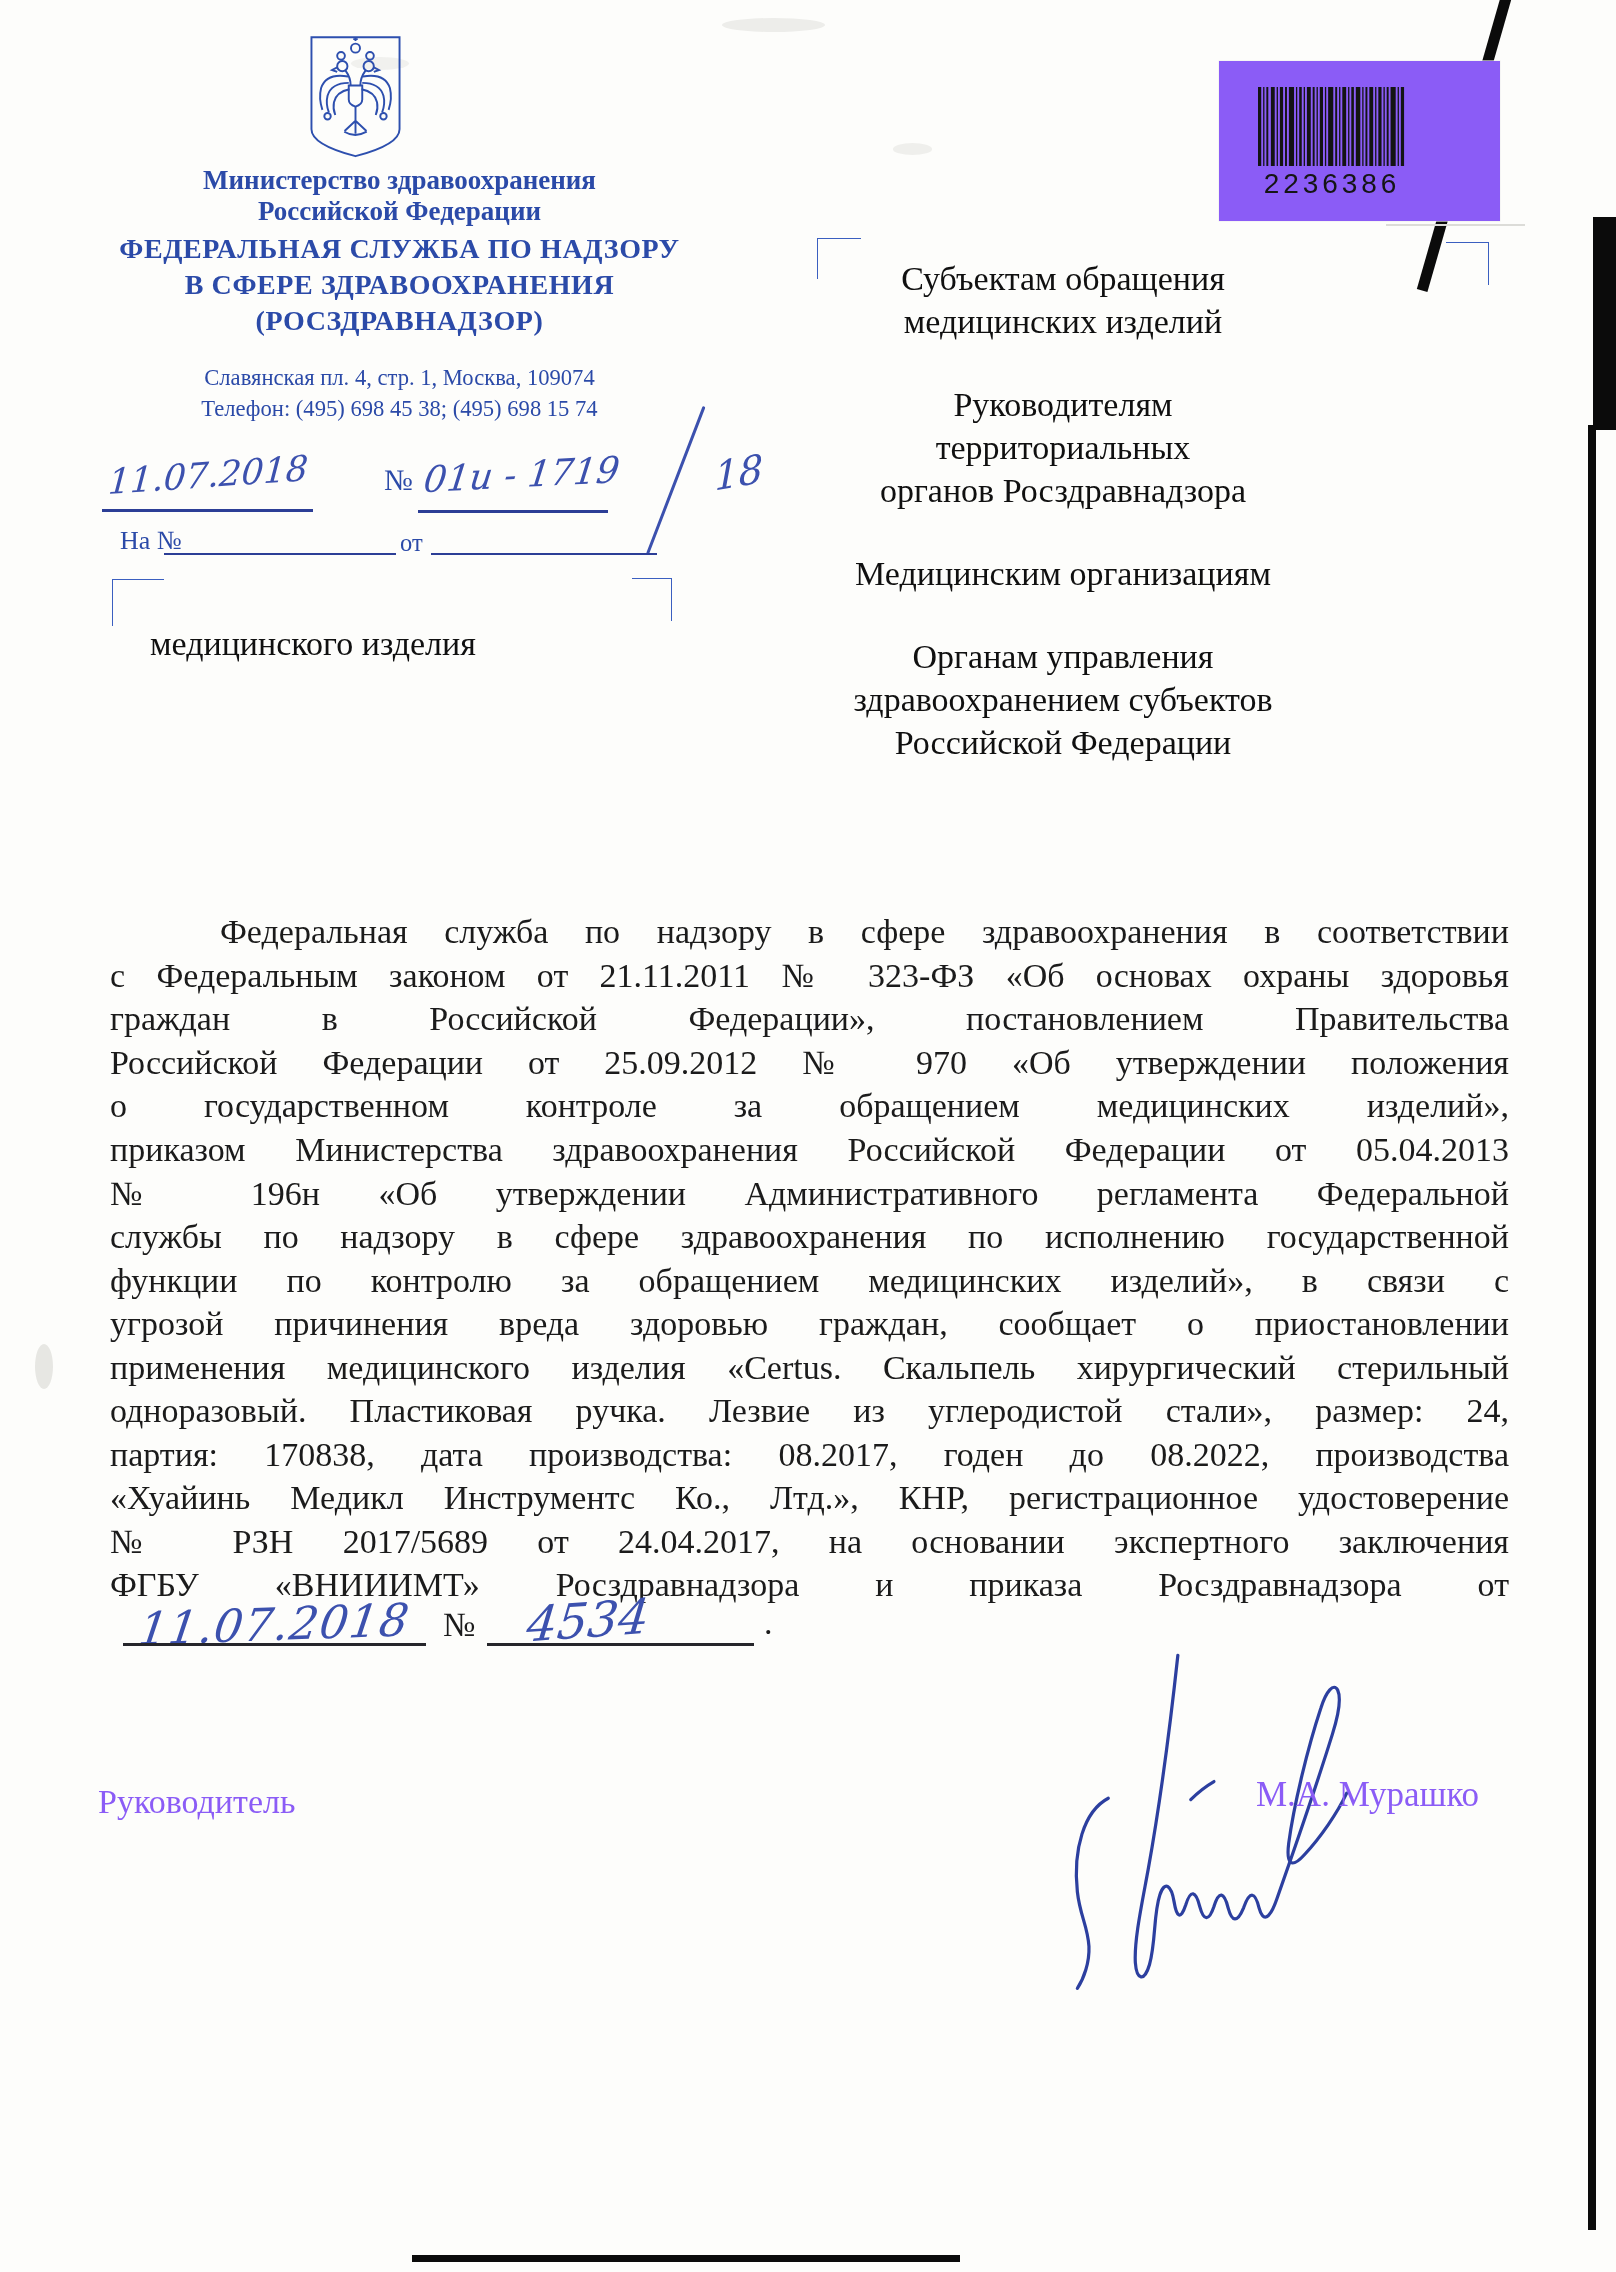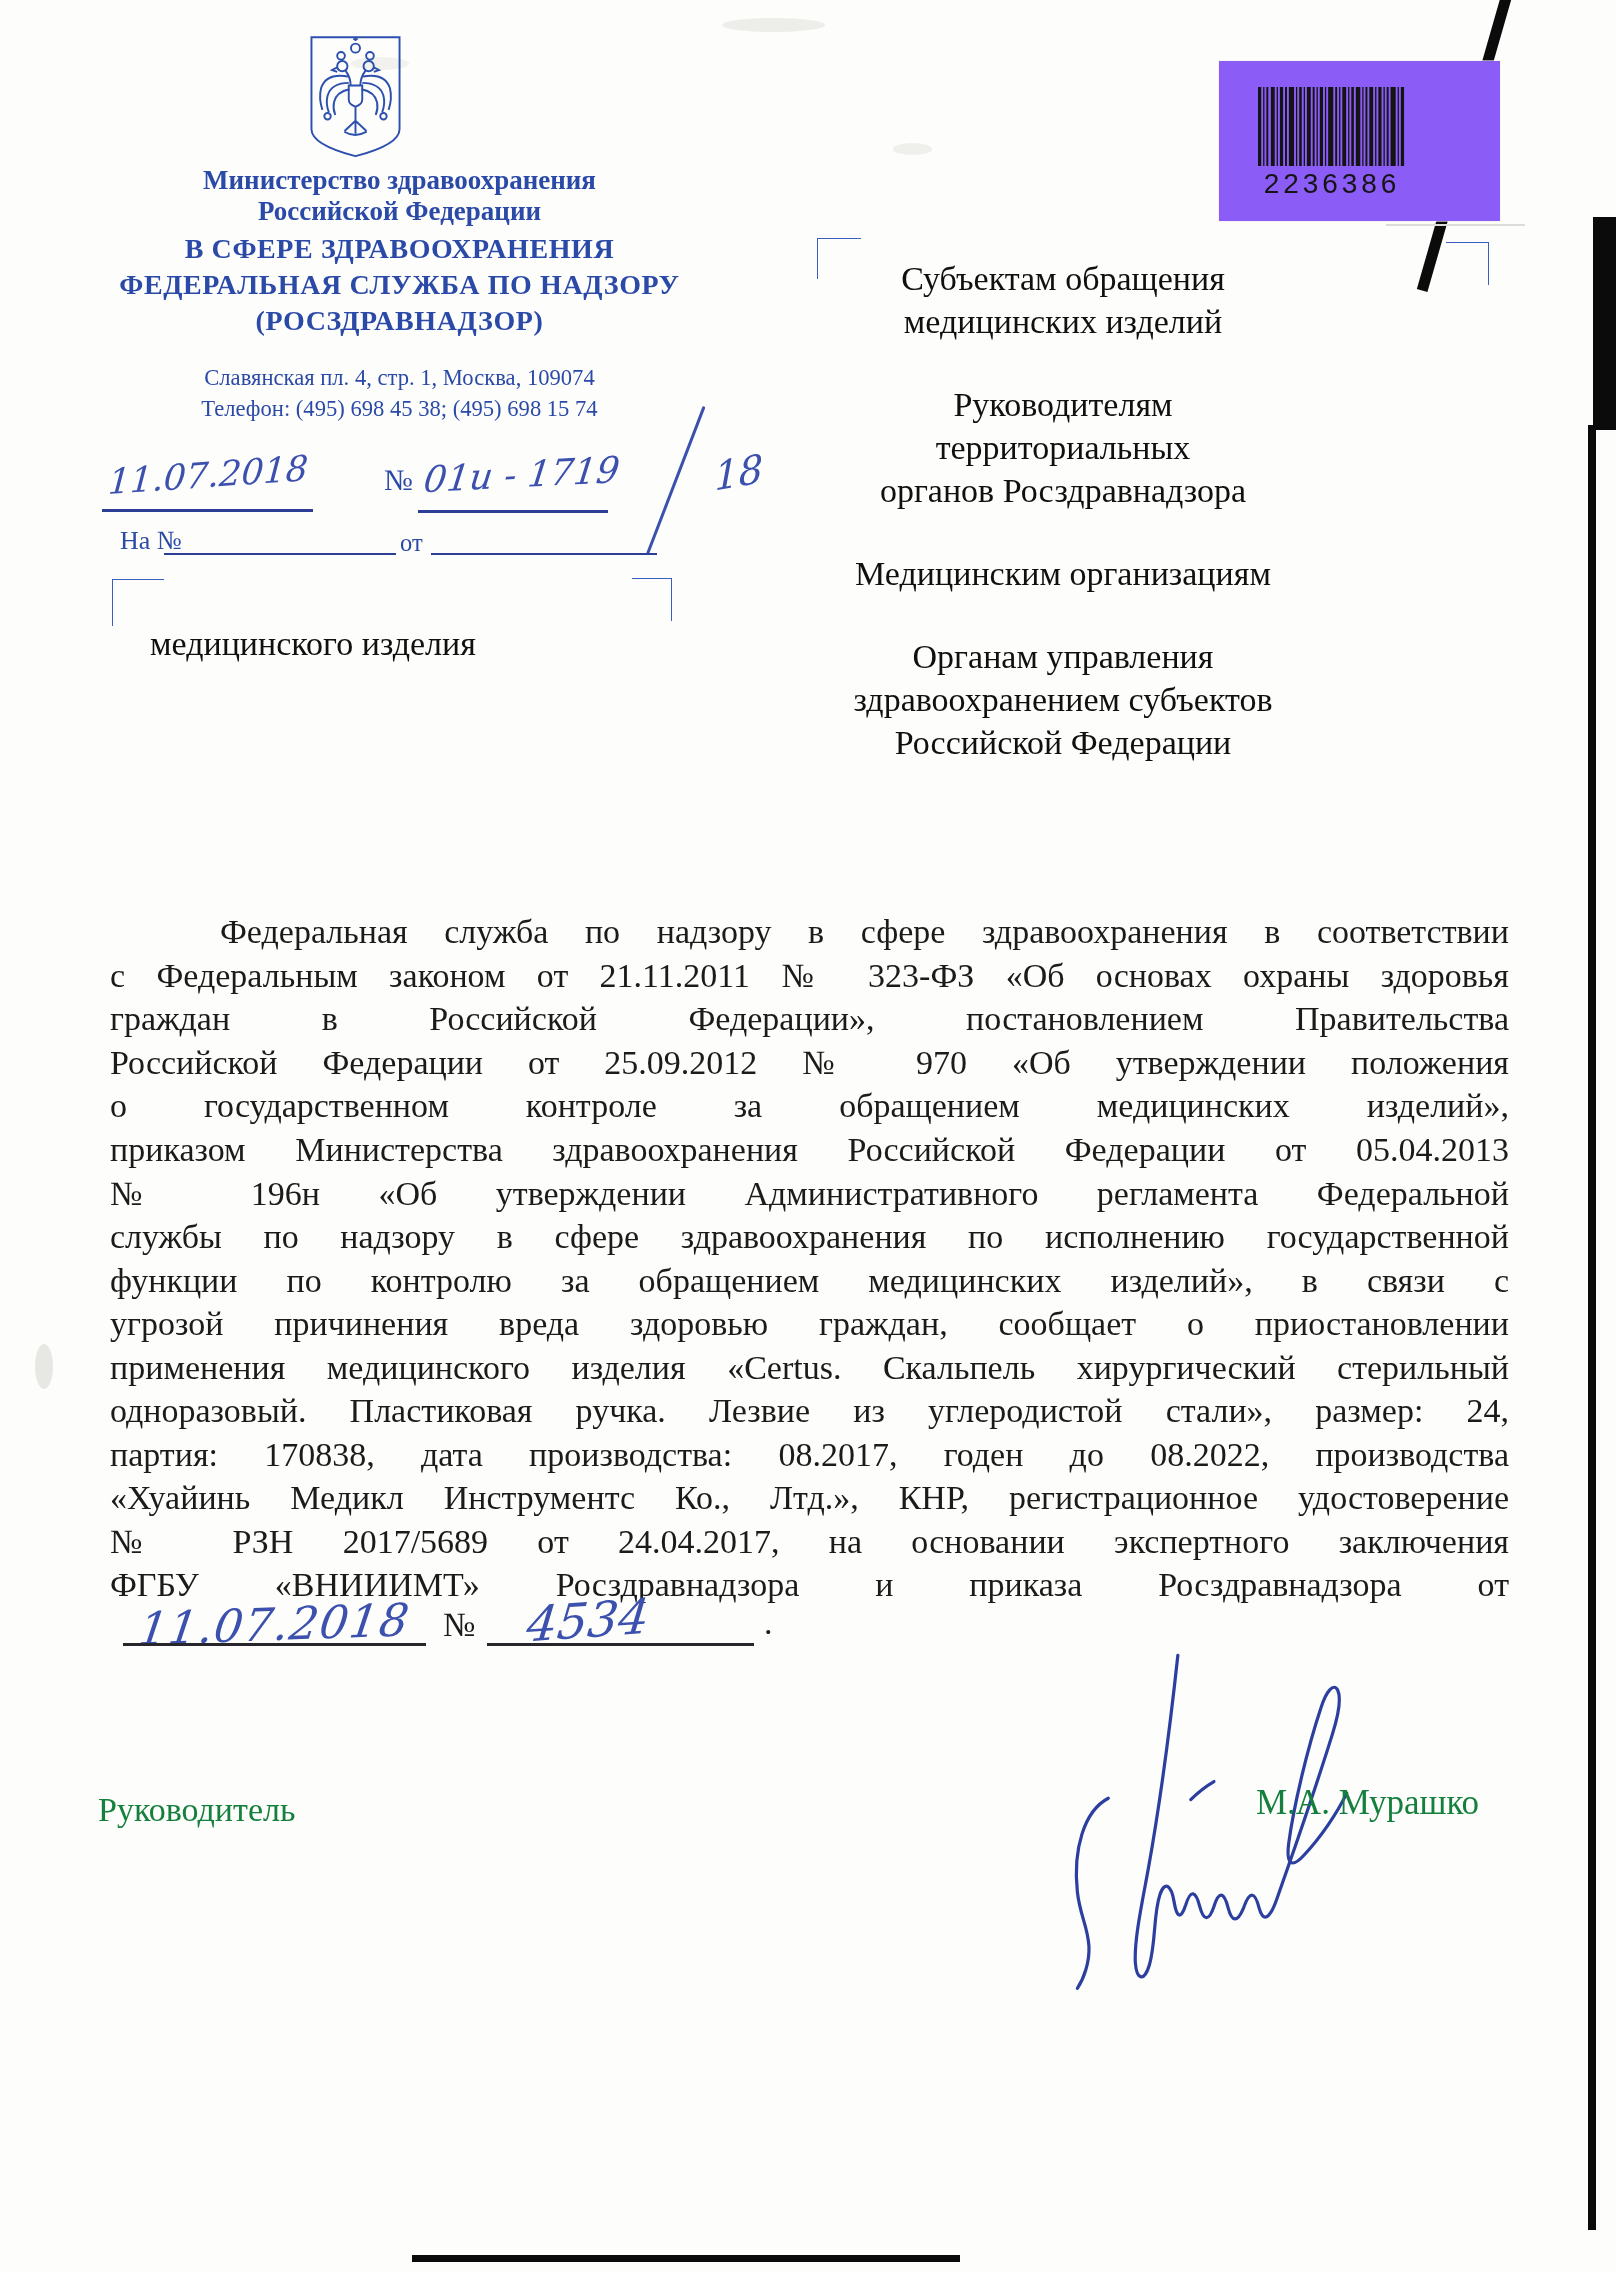--- a/index.html
+++ b/index.html
@@ -40,21 +40,21 @@
   
   .subject{left:150px;top:623px;width:529px;font-size:34px;line-height:41px;color:#101010;}
 
   
   .body-line{position:absolute;left:110px;width:1399px;font-size:34px;line-height:36px;
              text-align:justify;text-align-last:justify;white-space:normal;color:#1b1b1b;}
   .body-line.indent{padding-left:110px;width:1289px;}
   .close-ul{position:absolute;height:3.2px;background:#26262b;}
 
   
-  .sig-label{font-size:34px;color:#15803d;white-space:nowrap;margin-top:8px;}
+  .sig-label{font-size:34px;color:#8b5cf6;white-space:nowrap;}
   .sig-svg{left:915px;top:1637px;width:451px;height:387px;}
   .sig-svg path{fill:none;stroke:#2c3f9f;stroke-width:5px;stroke-linecap:round;}
 
   
   .streak{background:#0b0b0b;}
   .smudge{position:absolute;border-radius:50%;}
 </style>
 </head>
 <body>
 
@@ -98,22 +98,22 @@
         <path d="M56,152 q17,10 35,0"></path>
       </g>
     </svg>
   </div>
 
   <div class="lh lh-ministry">
     <div>Министерство здравоохранения</div>
     <div>Российской Федерации</div>
   </div>
   <div class="lh lh-service">
+    <div>ФЕДЕРАЛЬНАЯ СЛУЖБА ПО НАДЗОРУ</div>
     <div>В СФЕРЕ ЗДРАВООХРАНЕНИЯ</div>
-    <div>ФЕДЕРАЛЬНАЯ СЛУЖБА ПО НАДЗОРУ</div>
     <div>(РОСЗДРАВНАДЗОР)</div>
   </div>
   <div class="lh lh-address">Славянская пл. 4, стр. 1, Москва, 109074</div>
   <div class="lh lh-phone">Телефон: (495) 698 45 38; (495) 698 15 74</div>
 
   <div class="abs bc-box">
     <svg class="bc-bars" viewBox="0 0 230 123" preserveAspectRatio="none" xmlns="http://www.w3.org/2000/svg">
       <g fill="#141414">
         <rect x="0" width="5" height="123"></rect>
           <rect x="8" width="2" height="123"></rect>

